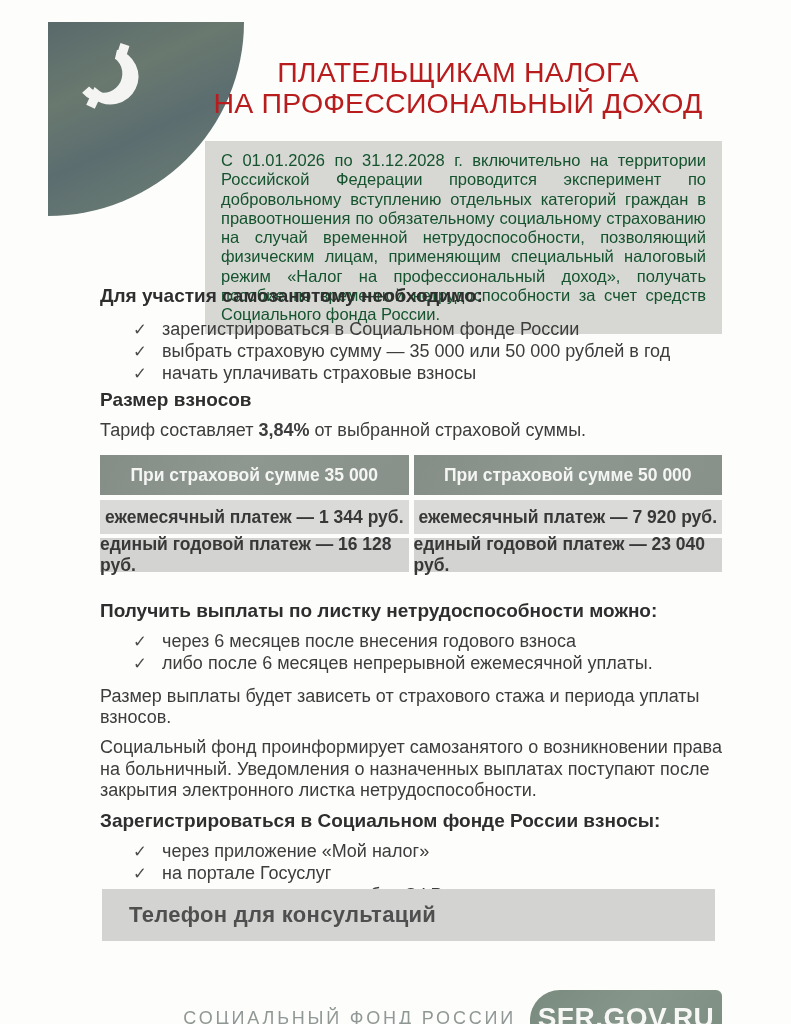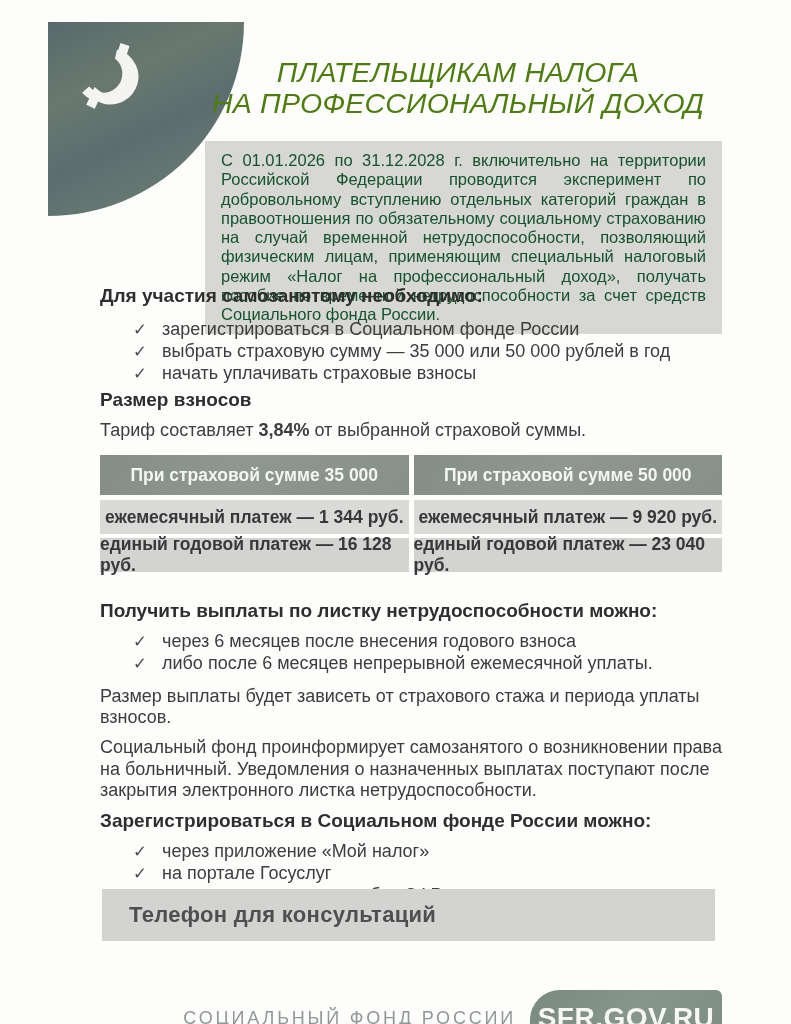--- a/index.html
+++ b/index.html
@@ -12,22 +12,22 @@
   
   .corner-deco {
     position:absolute; left:48px; top:22px; width:196px; height:194px;
     background:linear-gradient(155deg,#59696b 0%,#69796f 30%,#5c6d70 55%,#687a72 80%,#5e6f6e 100%);
     border-bottom-right-radius:196px 194px;
   }
   .corner-deco svg { position:absolute; left:13px; top:11px; }
   
   .title {
     position:absolute; left:188px; top:57px; width:540px;
-    text-align:center; color:#4d7c0f; font-size:28.5px; line-height:31px;
-    letter-spacing:0.2px; font-weight:400;font-style:italic;
+    text-align:center; color:#b91c1c; font-size:28.5px; line-height:31px;
+    letter-spacing:0.2px; font-weight:400;
   }
   
   .intro-box {
     position:absolute; left:205px; top:141px; width:517px;
     background:#d7d7d3; padding:10px 16px 9px 16px;
     color:#14532d; font-size:16.5px; line-height:19.3px; text-align:justify;
   }
   
   .content { position:absolute; left:100px; top:285px; width:640px; color:#3d3d3d; }
   .h { font-size:19px; font-weight:bold; color:#2e2e2e; line-height:21px; }
@@ -127,21 +127,21 @@
     <div class="h mt-sec1">Размер взносов</div>
     <div class="p mt-tariff"><span>Тариф составляет </span><span class="bold">3,84%</span><span> от выбранной страховой суммы.</span></div>
 
     <div class="rate-table">
       <div class="t-head">
         <div class="cell">При страховой сумме 35 000</div>
         <div class="cell">При страховой сумме 50 000</div>
       </div>
       <div class="t-row r1">
         <div class="cell">ежемесячный платеж — 1 344 руб.</div>
-        <div class="cell">ежемесячный платеж — 9 920 руб.</div>
+        <div class="cell">ежемесячный платеж — 7 920 руб.</div>
       </div>
       <div class="t-row r2">
         <div class="cell">единый годовой платеж — 16 128 руб.</div>
         <div class="cell">единый годовой платеж — 23 040 руб.</div>
       </div>
     </div>
 
     <div class="h mt-h3">Получить выплаты по листку нетрудоспособности можно:</div>
     <div class="checklist mt-ul2" style="margin-top:9px">
       <div class="check-item">
@@ -149,21 +149,21 @@
         <span>через 6 месяцев после внесения годового взноса</span>
       </div>
       <div class="check-item">
         <span class="check-mark">✓</span>
         <span>либо после 6 месяцев непрерывной ежемесячной уплаты.</span>
       </div>
     </div>
     <div class="p mt-p1">Размер выплаты будет зависеть от страхового стажа и периода уплаты взносов.</div>
     <div class="p mt-p2">Социальный фонд проинформирует самозанятого о возникновении права на больничный. Уведомления о назначенных выплатах поступают после закрытия электронного листка нетрудоспособности.</div>
 
-    <div class="h mt-h4">Зарегистрироваться в Социальном фонде России можно:</div>
+    <div class="h mt-h4">Зарегистрироваться в Социальном фонде России взносы:</div>
     <div class="checklist mt-ul3">
       <div class="check-item">
         <span class="check-mark">✓</span>
         <span>через приложение «Мой налог»</span>
       </div>
       <div class="check-item">
         <span class="check-mark">✓</span>
         <span>на портале Госуслуг</span>
       </div>
       <div class="check-item">

